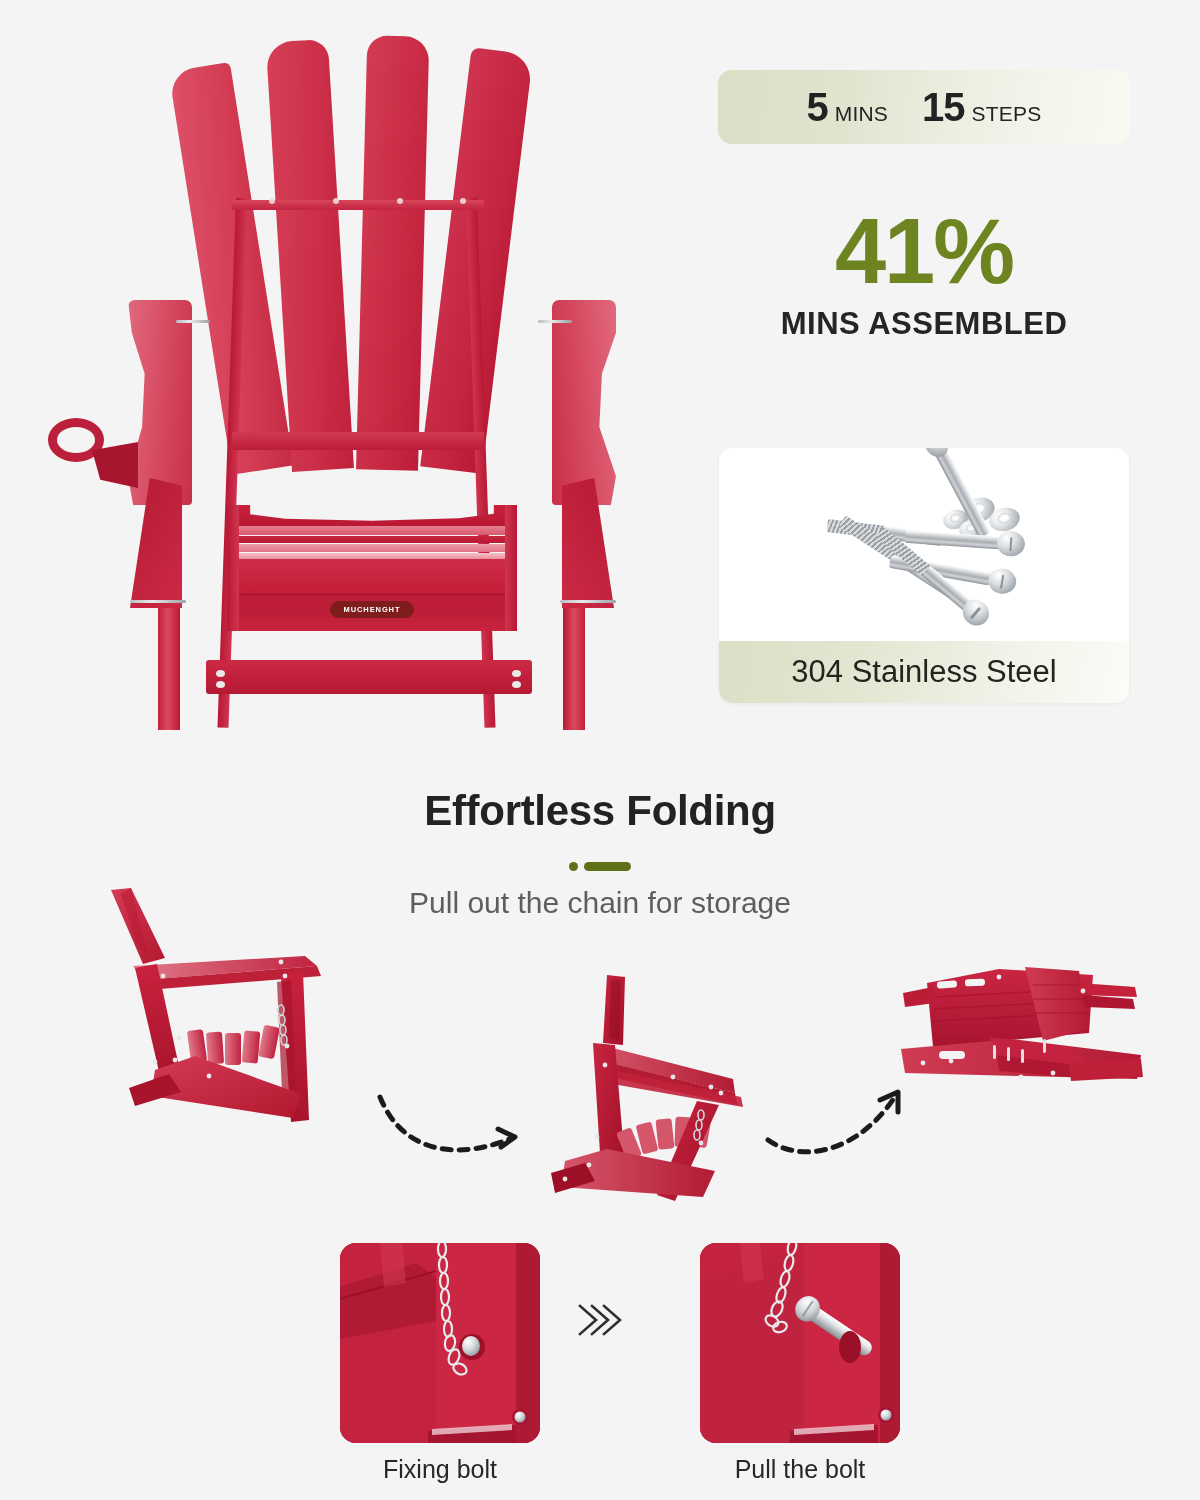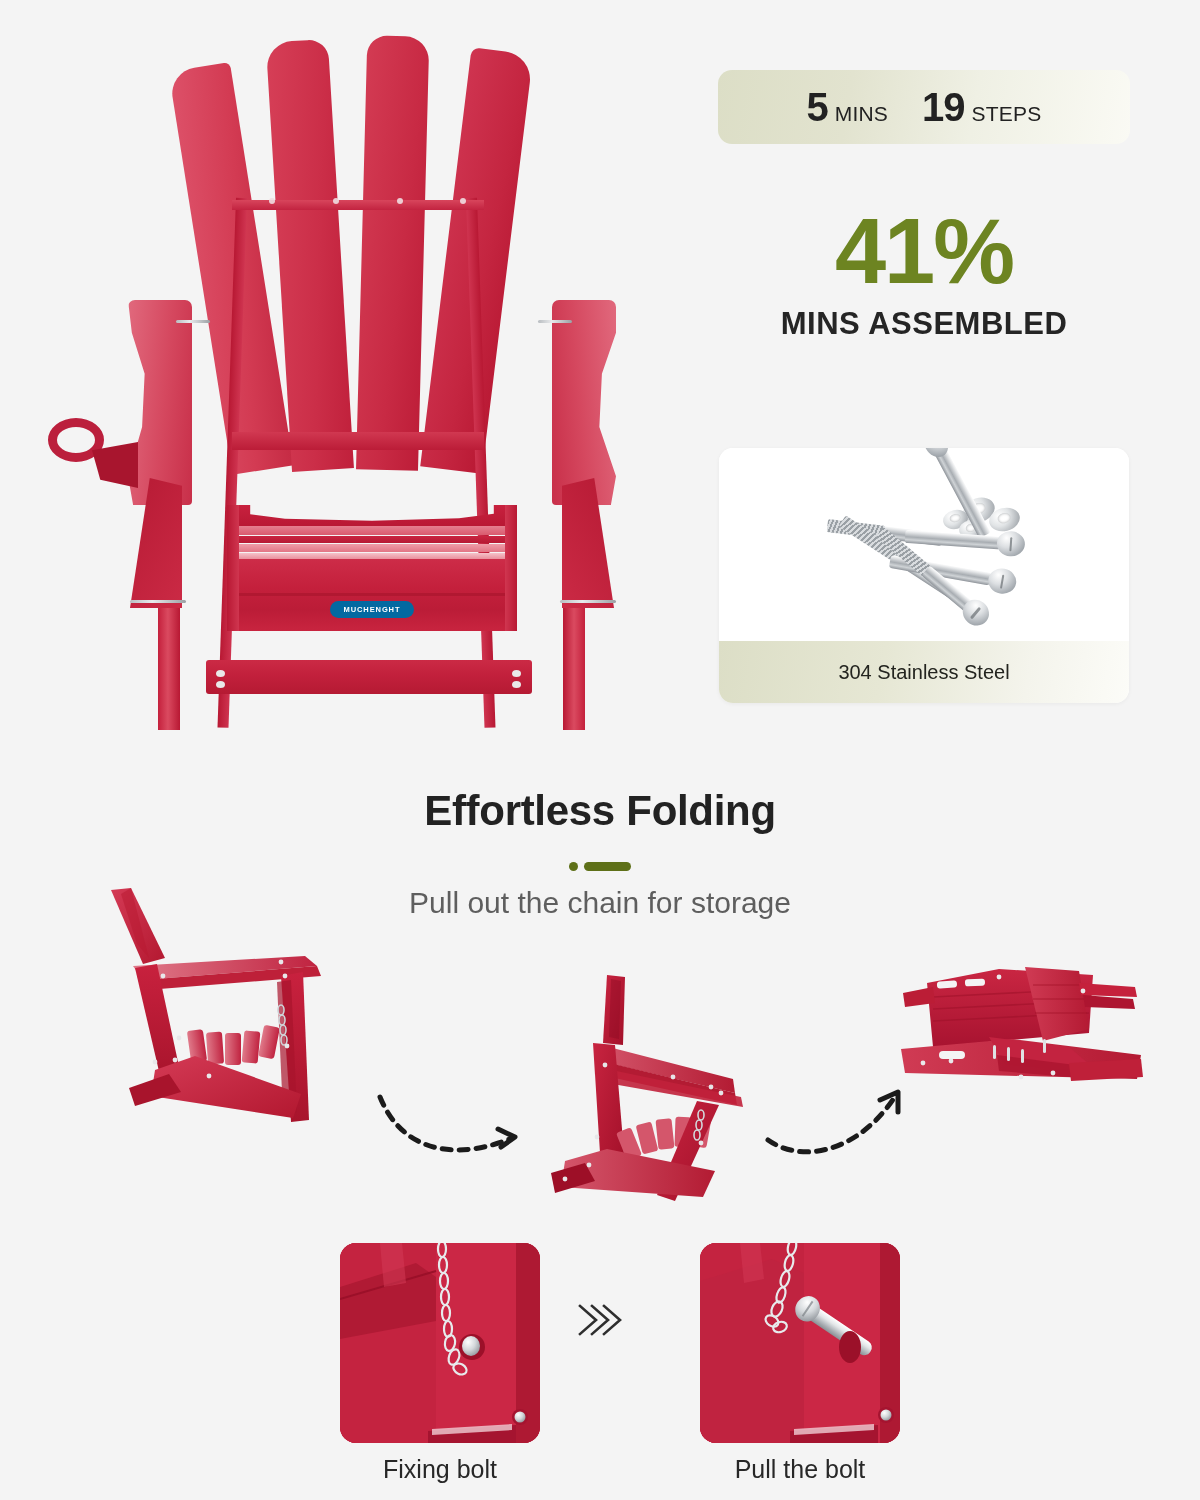--- a/index.html
+++ b/index.html
@@ -42,21 +42,21 @@
     width: 410px; height: 255px;
     border-radius: 14px; overflow: hidden;
     background: #ffffff;
     box-shadow: 0 1px 4px rgba(0,0,0,0.05);
   }
   .hw-photo { position: absolute; inset: 0 0 62px 0; background: #ffffff; overflow: hidden; }
   .hw-caption {
     position: absolute; left: 0; right: 0; bottom: 0; height: 62px;
     background: linear-gradient(100deg, #dcdec6 0%, #e6e7d4 40%, #f4f4ec 75%, #fcfcf8 100%);
     display: flex; align-items: center; justify-content: center;
-    font-size: 20px; color: #23241f; text-align: right;
+    font-size: 31px; color: #23241f; text-align: right;
   }
 
   
   .bolt { position: absolute; transform-origin: center; }
   .bolt .shank {
     position: absolute; left: 0; top: 0; height: 13px;
     border-radius: 3px;
     background: linear-gradient(180deg,#ffffff 0%,#e3e5e7 18%,#a8adb2 52%,#cfd3d6 74%,#8f949a 100%);
   }
   .bolt .thread {
@@ -119,21 +119,21 @@
     background: #c01e3c;
   }
   .panel-label {
     position: absolute; width: 260px; text-align: center;
     font-size: 25px; color: #272727;
   }
   .chev { position: absolute; left: 576px; top: 1300px; }
 
   .brand-pill {
     position: absolute;
-    background: #0369a1; border-radius: 9px;
+    background: #7f1d1d; border-radius: 9px;
     display: flex; align-items: center; justify-content: center;
     color: #ffffff; font-size: 7.5px; font-weight: bold; letter-spacing: .9px;
   }
   .cupholder {
     position: absolute; border-radius: 50%;
     border: 9px solid #bb1f3c;
     background: #f4f4f4;
   }
   .screw {
     position:absolute; height:3px; border-radius:2px;
@@ -147,21 +147,21 @@
 <body>
 
 <div class="page">
 
   <div class="steps-badge">
     <div class="steps-item">
       <span class="steps-num">5</span>
       <span class="steps-unit">MINS</span>
     </div>
     <div class="steps-item">
-      <span class="steps-num">19</span>
+      <span class="steps-num">15</span>
       <span class="steps-unit">STEPS</span>
     </div>
   </div>
 
   <div class="claim">
     <div class="claim-pct">41%</div>
     <div class="claim-sub">MINS ASSEMBLED</div>
   </div>
 
   <div class="hw-card">

